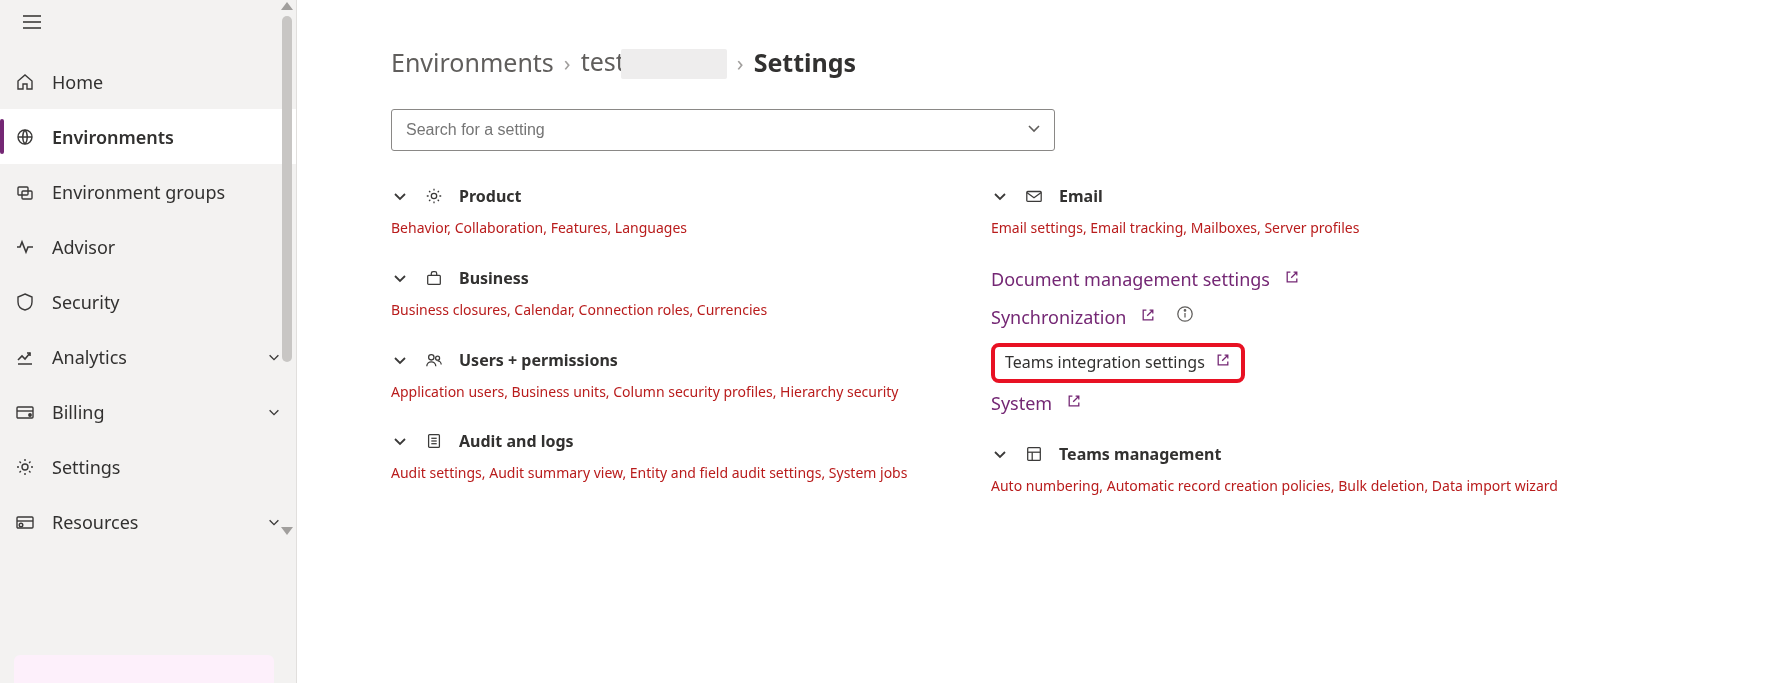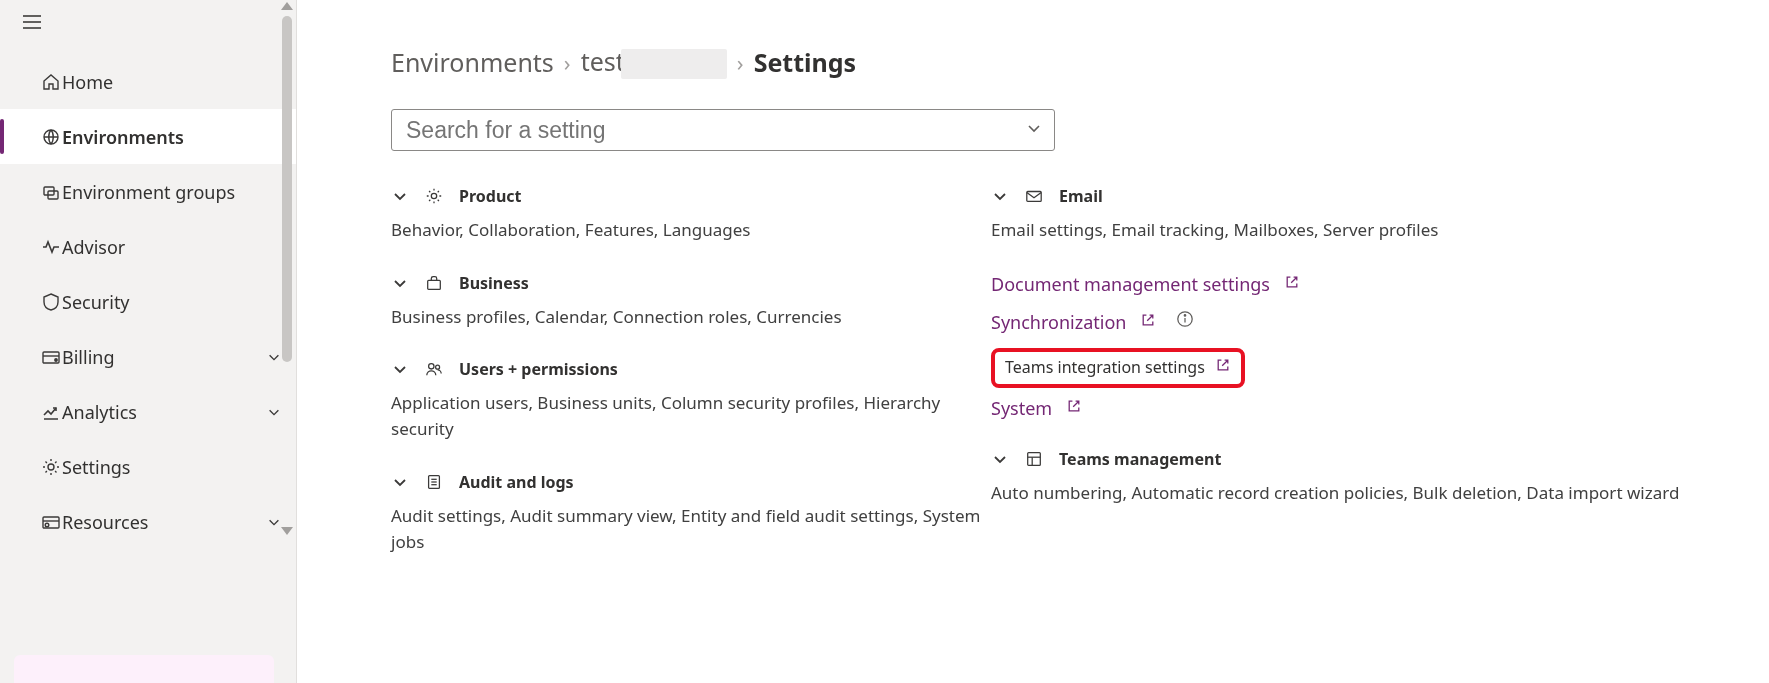--- a/index.html
+++ b/index.html
@@ -27,23 +27,24 @@
     align-items: center;
     padding-left: 22px;
   }
   .hamburger svg { width: 20px; height: 20px; }
 
   .nav { padding-top: 6px; }
   .nav-item {
     height: 55px;
     display: flex;
     align-items: center;
-    padding-left: 40px;
+    padding-left: 14px;
     font-size: 18px;
     color: #323130;
+    gap: 16px;
     position: relative;
   }
   .nav-item .label { flex: 1 1 auto; }
   .nav-item .chev { width: 44px; display:flex; justify-content:center; }
   .nav-item.active {
     background: #ffffff;
     font-weight: 600;
   }
   .nav-item.active::before {
     content: "";
@@ -114,21 +115,21 @@
     width: 664px; height:42px;
     border:1px solid #8a8886;
     border-radius:3px;
     display:flex; align-items:center;
     padding: 0 12px;
     margin-bottom: 34px;
   }
   .search input {
     border:none; outline:none;
     flex:1 1 auto;
-    font-size:23px;
+    font-size:16px;
     color:#0369a1;
     background:transparent;
   }
   .search .dd { color:#605e5c; }
 
   .cols { display:flex; gap:0; }
   .col-left { width: 600px; }
   .col-right { width: 700px; }
 
   .cat {
@@ -137,22 +138,22 @@
   .cat-head {
     display:flex; align-items:center; gap:14px;
     font-size:16px; font-weight:700;
     margin-bottom:10px;
   }
   .cat-head .chev { width:18px; display:flex; justify-content:center; }
   .cat-head .chev svg { width:16px; height:16px; }
   .cat-head .ico { width:22px; height:22px; display:flex; align-items:center; justify-content:center; }
   .cat-head .ico svg { width:18px; height:18px; }
   .cat-sub {
-    font-size:17px;
-    color:#404040;
+    font-size:14px;
+    color:#b91c1c;
     line-height:1.55;
     padding-left:0;
   }
 
   .links { padding-left:0; }
   .link-row {
     display:flex; align-items:center; gap:14px;
     margin-bottom:14px;
   }
   .link-row a {
@@ -232,42 +233,42 @@
       <span class="nav-icon">
         <svg viewBox="0 0 20 20" fill="none" stroke="#3b3a39" stroke-width="1.4">
           <path d="M10 2 L17 5 V10 C17 14 14 17 10 18 C6 17 3 14 3 10 V5 Z"></path>
         </svg>
       </span>
       <span class="label">Security</span>
     </div>
 
     <div class="nav-item">
       <span class="nav-icon">
-        <svg viewBox="0 0 20 20" fill="none" stroke="#3b3a39" stroke-width="1.4">
-          <rect x="2" y="5" width="16" height="11" rx="1"></rect>
-            <line x1="2" y1="9" x2="18" y2="9"></line>
-          <circle cx="15" cy="13" r="1.2" fill="#3b3a39"></circle>
-        </svg>
-      </span>
-      <span class="label">Billing</span>
+        <svg viewBox="0 0 20 20" fill="none" stroke="#3b3a39" stroke-width="1.6">
+          <path d="M3 17h14M3 13l4-4 3 3 5-6"></path>
+            <path d="M12 6h3v3"></path>
+        </svg>
+      </span>
+      <span class="label">Analytics</span>
       <span class="chev">
         <svg viewBox="0 0 16 16" width="14" height="14" fill="none" stroke="#3b3a39" stroke-width="1.6">
             <path d="M3 6l5 5 5-5"></path>
           </svg>
       </span>
     </div>
 
     <div class="nav-item">
       <span class="nav-icon">
-        <svg viewBox="0 0 20 20" fill="none" stroke="#3b3a39" stroke-width="1.6">
-          <path d="M3 17h14M3 13l4-4 3 3 5-6"></path>
-            <path d="M12 6h3v3"></path>
-        </svg>
-      </span>
-      <span class="label">Analytics</span>
+        <svg viewBox="0 0 20 20" fill="none" stroke="#3b3a39" stroke-width="1.4">
+          <rect x="2" y="5" width="16" height="11" rx="1"></rect>
+            <line x1="2" y1="9" x2="18" y2="9"></line>
+          <circle cx="15" cy="13" r="1.2" fill="#3b3a39"></circle>
+        </svg>
+      </span>
+      <span class="label">Billing</span>
       <span class="chev">
         <svg viewBox="0 0 16 16" width="14" height="14" fill="none" stroke="#3b3a39" stroke-width="1.6">
             <path d="M3 6l5 5 5-5"></path>
           </svg>
       </span>
     </div>
 
     <div class="nav-item">
       <span class="nav-icon">
         <svg viewBox="0 0 20 20" fill="none" stroke="#3b3a39" stroke-width="1.4">
@@ -356,21 +357,21 @@
               </svg>
             </span>
           <span class="ico">
               <svg viewBox="0 0 20 20" fill="none" stroke="#3b3a39" stroke-width="1.4">
                 <rect x="3" y="7" width="14" height="10" rx="1"></rect>
                 <path d="M7 7V5a2 2 0 012-2h2a2 2 0 012 2v2"></path>
               </svg>
             </span>
           <span>Business</span>
         </div>
-        <div class="cat-sub">Business profiles, Calendar, Connection roles, Currencies</div>
+        <div class="cat-sub">Business closures, Calendar, Connection roles, Currencies</div>
       </div>
 
       <div class="cat">
         <div class="cat-head">
           <span class="chev">
               <svg viewBox="0 0 16 16" fill="none" stroke="#3b3a39" stroke-width="1.8">
                 <path d="M3 6l5 5 5-5"></path>
               </svg>
             </span>
           <span class="ico">

